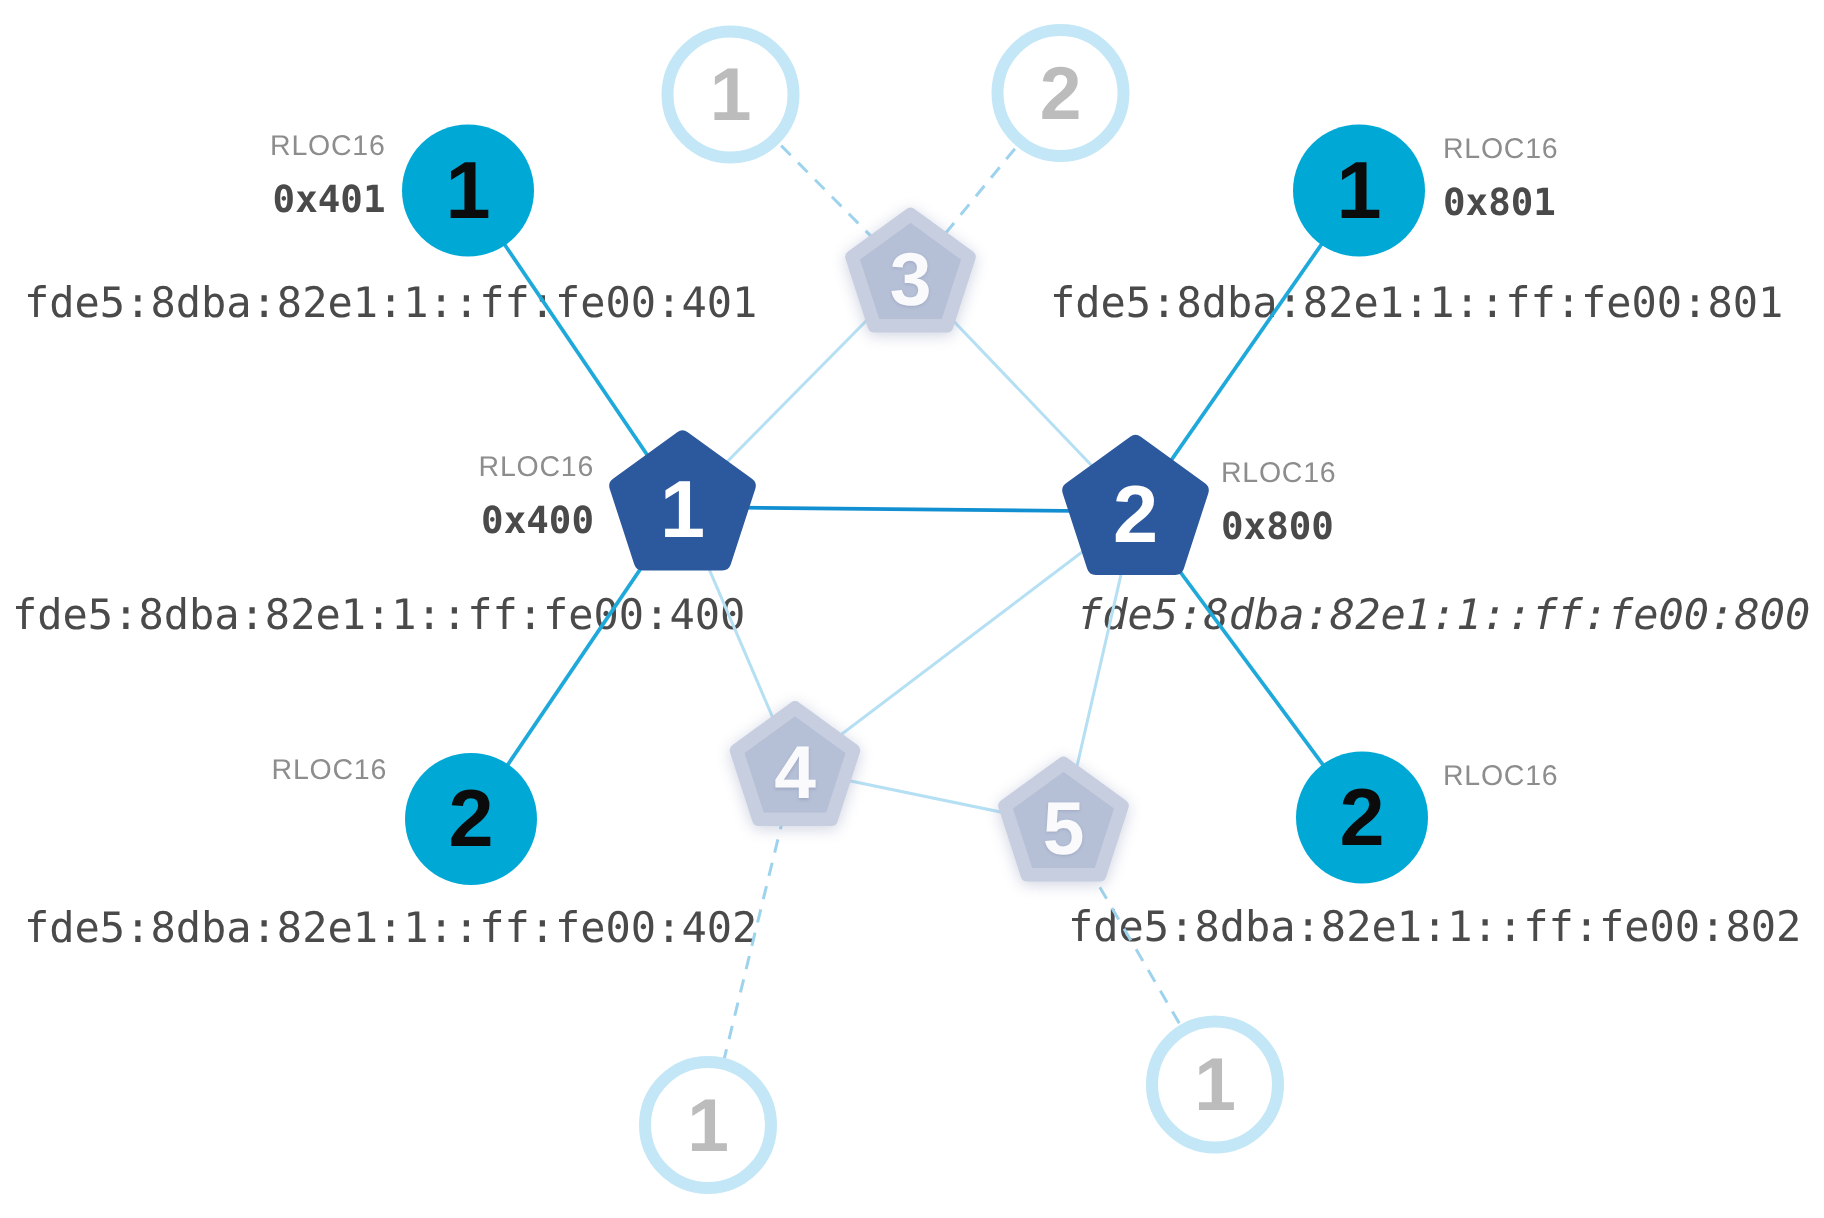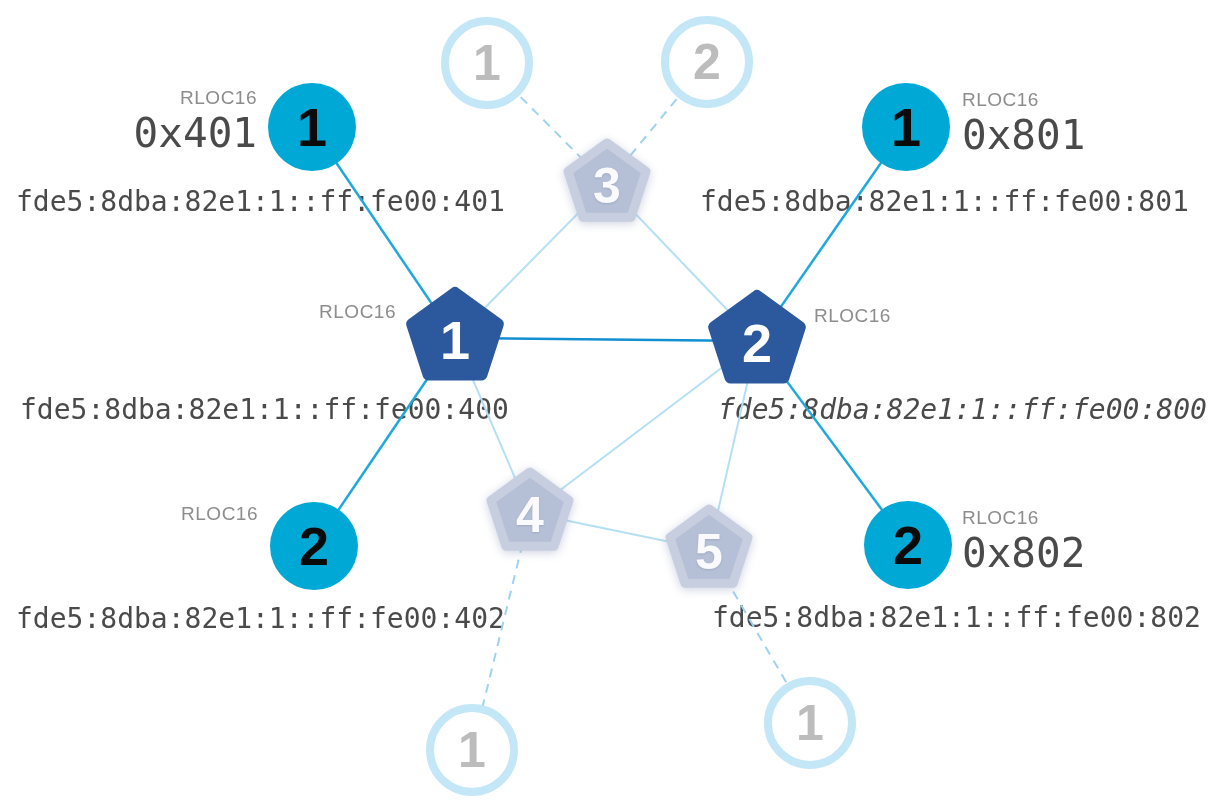--- a/index.html
+++ b/index.html
@@ -59,23 +59,24 @@
   .rloc-group { position: absolute; }
   .rloc-title {
     font-family: "Liberation Sans", sans-serif;
     font-size: 19px;
     line-height: 24px;
     color: var(--label-small, #8d8d8d);
     letter-spacing: 0.5px;
   }
   .rloc-value {
     font-family: "DejaVu Sans Mono", monospace;
-    font-size: 41px;
+    font-size: 25px;
     line-height: 46px;
     color: var(--label-value, #4a4a4a);
+    font-weight: bold;
   }
   .ipv6 {
     position: absolute;
     font-family: "DejaVu Sans Mono", monospace;
     font-size: 28px;
     line-height: 30px;
     white-space: nowrap;
     color: var(--label-value, #4a4a4a);
   }
 </style>
@@ -89,33 +90,34 @@
         <div class="rloc-value">0x401</div>
       </div>
       <div class="ipv6" style="left: 16px; top: 187px;">fde5:8dba:82e1:1::ff:fe00:401</div>
       <div class="rloc-group" style="left: 962px; top: 88px; width: 240px; text-align: left;">
         <div class="rloc-title">RLOC16</div>
         <div class="rloc-value">0x801</div>
       </div>
       <div class="ipv6" style="left: 700px; top: 187px; text-align: center;">fde5:8dba:82e1:1::ff:fe00:801</div>
       <div class="rloc-group" style="left: 156px; top: 300px; width: 240px; text-align: right;">
         <div class="rloc-title">RLOC16</div>
+        <div class="rloc-value">0x400</div>
       </div>
-      <div class="ipv6" style="left: 20px; top: 395px;">fde5:8dba:82e1:1::ff:fe00:400</div>
+      <div class="ipv6" style="left: 8px; top: 395px;">fde5:8dba:82e1:1::ff:fe00:400</div>
       <div class="rloc-group" style="left: 814px; top: 304px; width: 240px; text-align: left;">
         <div class="rloc-title">RLOC16</div>
+        <div class="rloc-value">0x800</div>
       </div>
       <div class="ipv6" style="left: 718px; top: 395px; font-style: italic;">fde5:8dba:82e1:1::ff:fe00:800</div>
       <div class="rloc-group" style="left: 18px; top: 502px; width: 240px; text-align: right;">
         <div class="rloc-title">RLOC16</div>
       </div>
       <div class="ipv6" style="left: 16px; top: 604px; text-align: right;">fde5:8dba:82e1:1::ff:fe00:402</div>
       <div class="rloc-group" style="left: 962px; top: 506px; width: 240px; text-align: left;">
         <div class="rloc-title">RLOC16</div>
-        <div class="rloc-value">0x802</div>
       </div>
       <div class="ipv6" style="left: 712px; top: 603px;">fde5:8dba:82e1:1::ff:fe00:802</div>
     </div>
   <svg id="edges-layer" width="1216" height="812" viewBox="0 0 1216 812">
       <line x1="312" y1="127" x2="455" y2="338" class="edge-child"></line>
       <line x1="314" y1="546" x2="455" y2="338" class="edge-child"></line>
       <line x1="906" y1="127" x2="757" y2="341" class="edge-child"></line>
       <line x1="908" y1="545" x2="757" y2="341" class="edge-child"></line>
       <line x1="455" y1="338" x2="757" y2="341" class="edge-router"></line>
       <line x1="455" y1="338" x2="607" y2="184" class="edge-weak"></line>

